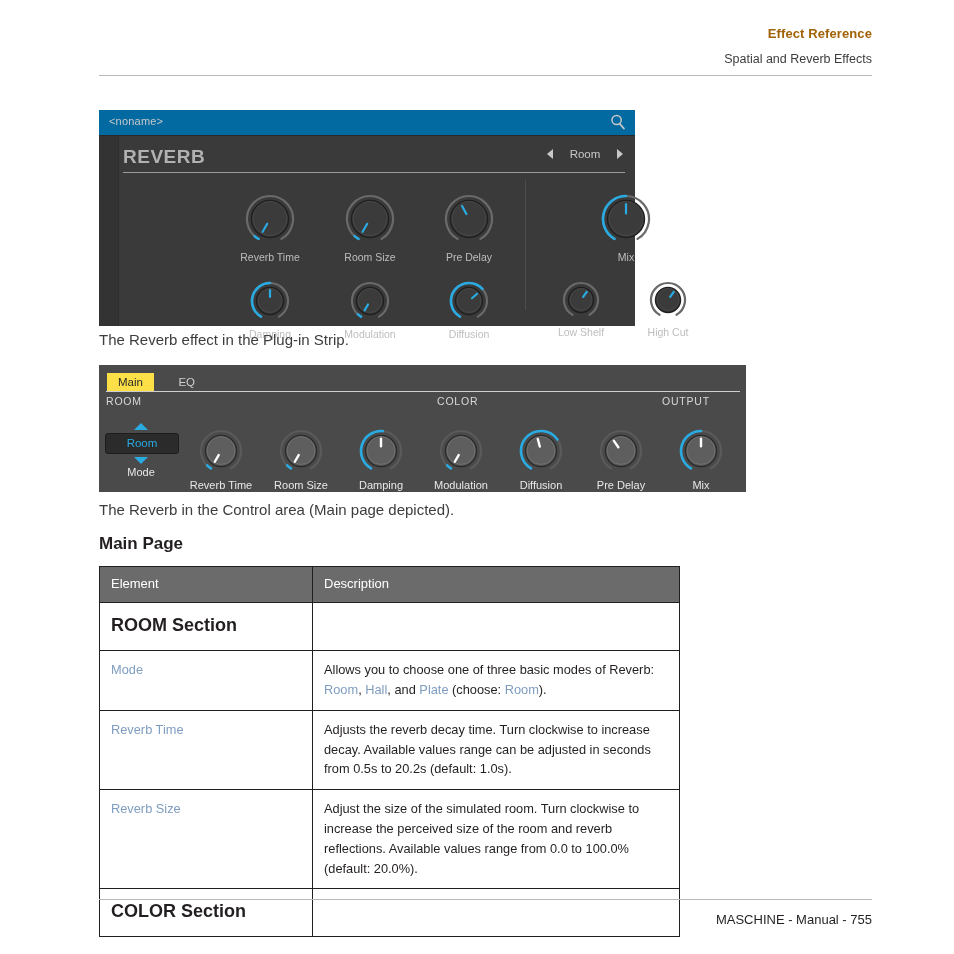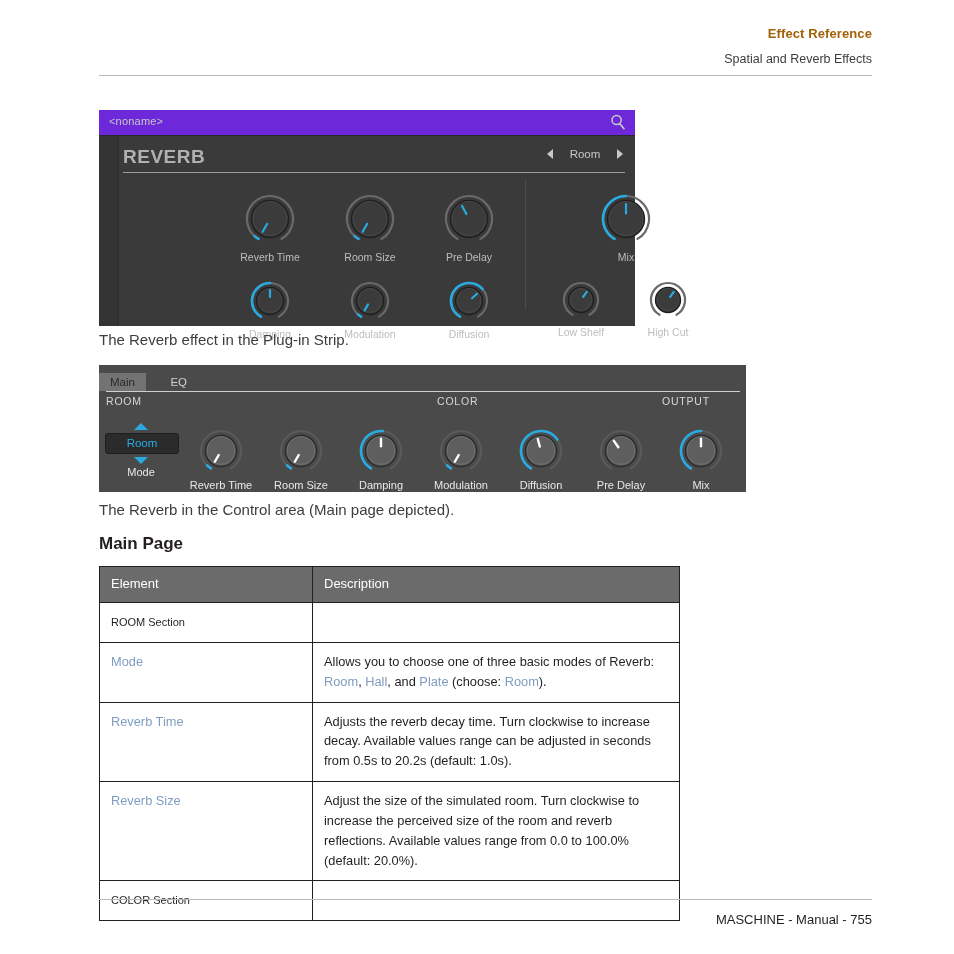--- a/index.html
+++ b/index.html
@@ -15,21 +15,21 @@
   
   .page-header { position:absolute; left:99px; top:26px; width:773px; }
   .hdr-line1 { text-align:right; font-size:13px; font-weight:bold; color:#a16207; letter-spacing:0.1px; }
   .hdr-line2 { text-align:right; font-size:12.5px; color:#3d3d3d; margin-top:11px; }
   .hdr-rule { margin-top:9px; border-bottom:1px solid #b9b9b9; }
 
   
   .pstrip { position:absolute; left:99px; top:110px; width:536px; height:215px;
             background:#333333; box-sizing:border-box; }
   .pstrip-title {
-    height:25px; background:#6d28d9; position:relative;
+    height:25px; background:#0369a1; position:relative;
     border-bottom:1px solid #2a2a2a;
   }
   .pstrip-name { position:absolute; left:10px; top:5px; font-size:11px; color:#c8c8c8; letter-spacing:0.2px;}
   .pstrip-search { position:absolute; right:8px; top:3px; width:18px; height:18px; }
   .pstrip-body { position:relative; height:190px; background:#3a3a3a; }
   .pstrip-leftcol { position:absolute; left:0; top:0; width:19px; height:100%;
                     background:#333333; border-right:1px solid #2e2e2e; }
 
   .rev-head { position:absolute; left:24px; top:10px; right:10px; height:26px; }
   .rev-title { font-size:19px; font-weight:bold; color:#b1b1b1; letter-spacing:0.5px;
@@ -42,21 +42,21 @@
 
   .pstrip-div { position:absolute; left:426px; top:44px; width:1px; height:130px; background:#4c4c4c; }
 
   .kwrap { position:absolute; text-align:center; }
   .kwrap .klabel { font-size:10.5px; color:#bdbdbd; margin-top:3px; white-space:nowrap; }
 
   
   .carea { position:absolute; left:99px; top:365px; width:647px; height:127px; background:#4a4a4a; }
   .ctabs { position:absolute; left:0; top:0; height:22px; }
   .ctab { display:inline-block; height:18px; line-height:18px; padding:0 11px; font-size:11.5px;margin-top:8px; }
-  .ctab.active { background:#737373; color:#2a2a2a; margin-left:0; margin-top:3px;}
+  .ctab.active { background:#fde047; color:#2a2a2a; margin-left:8px; margin-top:3px;}
   .ctab.idle { color:#d0d0d0; margin-left:9px; }
   .csec { position:absolute; }
   .csec .clabel { font-size:10.5px; color:#d8d8d8; letter-spacing:0.8px; padding-top:3px; }
   .csec .crule { border-top:1px solid #cfcfcf; }
   .cwrap { position:absolute; text-align:center; }
   .cwrap .clbl { font-size:11px; color:#e8e8e8; margin-top:2px; white-space:nowrap; }
 
   .modebox { width:72px; height:19px; background:#2b2b2b; border:1px solid #1d1d1d; border-radius:3px;
              line-height:19px; font-size:11.5px; color:#29ABE2; text-align:center; }
   .mtri-u { width:0;height:0;margin:0 auto 3px auto;
@@ -69,21 +69,21 @@
   .h2 { position:absolute; left:99px; font-size:17px; font-weight:bold; color:#231f20; }
 
   
   .tbl { position:absolute; left:99px; top:566px; width:581px; border-collapse:collapse;
          table-layout:fixed; }
   .tbl td, .tbl th { border:1px solid #231f20; padding:9px 11px 10px 11px; vertical-align:top;
                      font-size:12.8px; line-height:1.55; text-align:left; }
   .tbl th { background:#6b6b6b; color:#ffffff; font-weight:normal; padding:7px 11px 8px 11px; font-size:13px;}
   .tbl .c1 { width:190px; }
   .lnk { color:#7f9dc0; }
-  .bold { font-weight:normal; font-size:11px; }
+  .bold { font-weight:bold; font-size:18px; }
 
   
   .footer-rule { position:absolute; left:99px; top:899px; width:773px; border-bottom:1px solid #b9b9b9; }
   .footer-txt { position:absolute; right:82px; top:912px; font-size:13px; color:#231f20; }
 </style>
 </head>
 <body>
 
 <div class="page-header">
   <div class="hdr-line1">Effect Reference</div>

